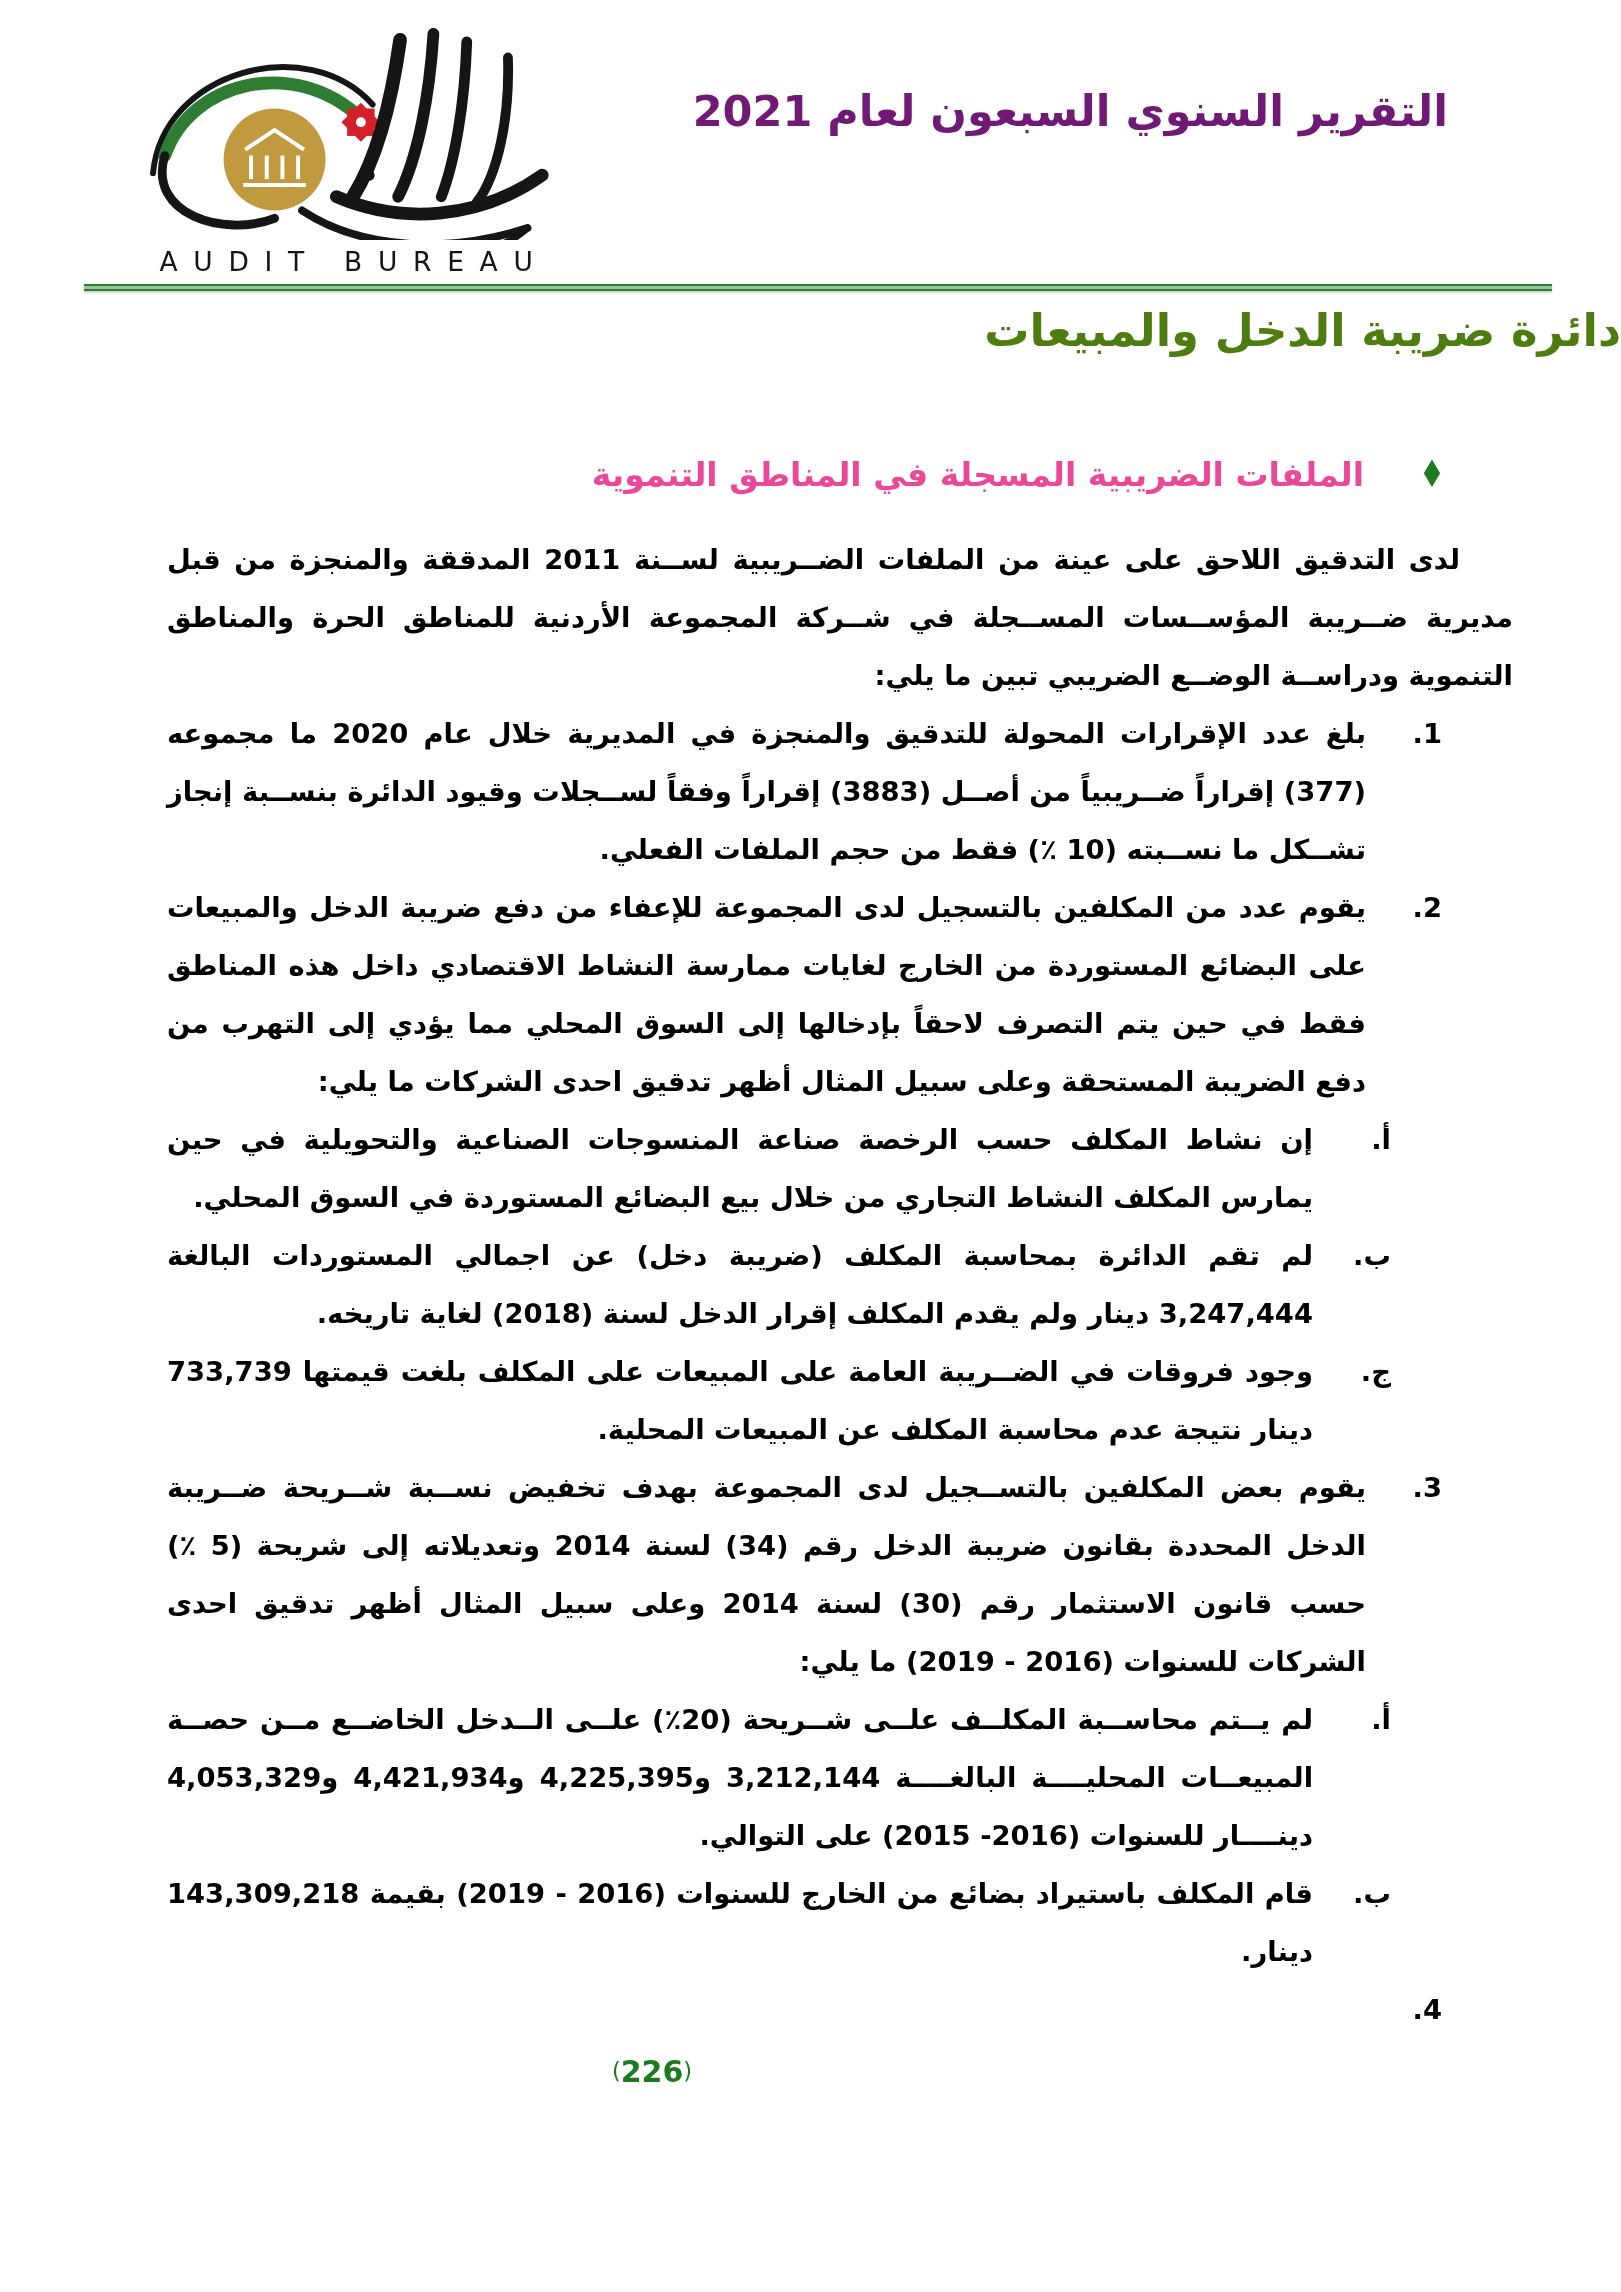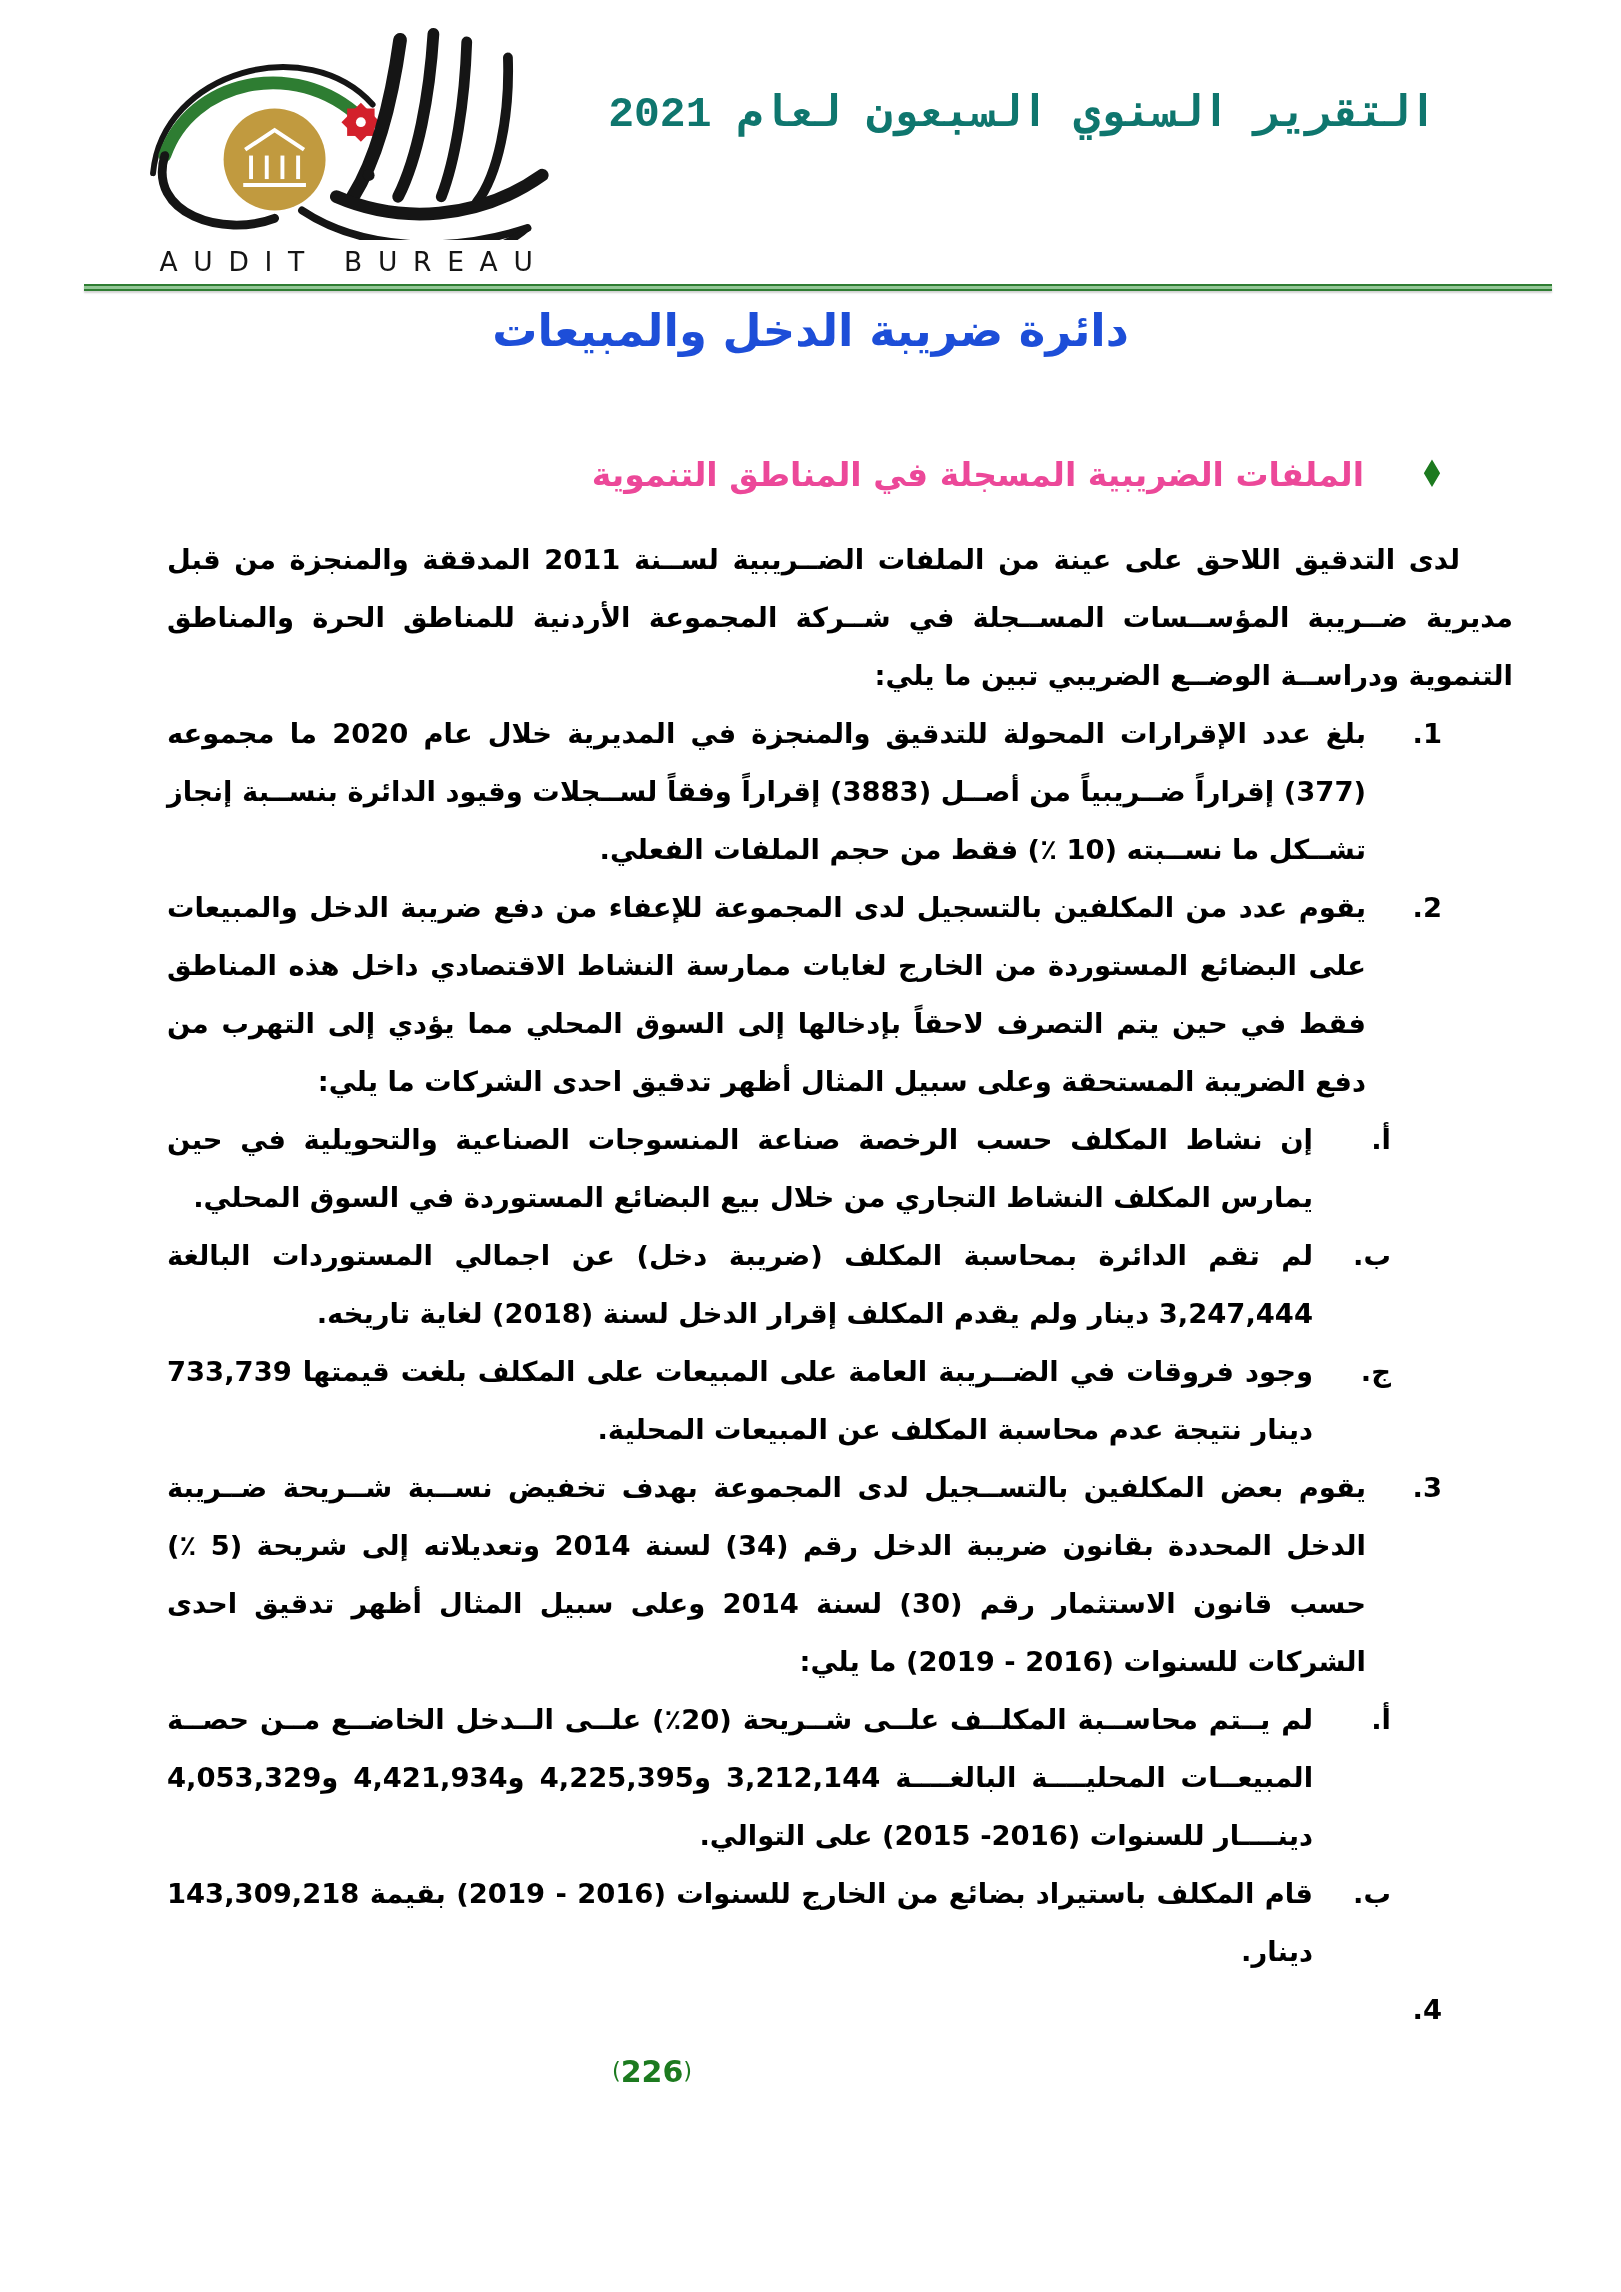--- a/index.html
+++ b/index.html
@@ -9,32 +9,32 @@
     font-family:"DejaVu Sans", sans-serif; color:#000; overflow:hidden;
   }
   
   .logo { position:absolute; left:104px; top:25.5px; width:500px; text-align:center; }
   .logo svg { display:block; margin:0 auto; }
   .logo-caption {
     font-size:26.5px; letter-spacing:15.7px; color:#151515; margin-top:6px;
     font-family:"DejaVu Sans", sans-serif; white-space:nowrap;
   }
   .report-title {
-    position:absolute; top:86px; right:185px; direction:rtl;
-    font-size:43px; font-weight:bold; color:#0f766e; white-space:nowrap;font-family:Liberation Mono, monospace;
+    position:absolute; top:86px; right:173px; direction:rtl;
+    font-size:43px; font-weight:bold; color:#701a75; white-space:nowrap;
   }
   .rule {
     position:absolute; top:284px; left:84px; width:1468px; height:6.9px;
     background:#93c796; border-top:2px solid #2e7d32; border-bottom:2px solid #2e7d32;
     box-shadow:0 2px 2px rgba(0,0,0,0.18);
   }
   
   .doc-title {
-    position:absolute; top:304px; left:0; width:100%; text-align:center;
-    direction:rtl; font-size:45px; font-weight:bold; color:#1d4ed8;
+    position:absolute; top:304px; left:0; width:100%; 
+    direction:rtl; font-size:45px; font-weight:bold; color:#4d7c0f;
   }
   .heading-row {
     position:absolute; top:455px; right:176px; display:flex; direction:rtl;
     align-items:center; gap:55px;
   }
   .diamond { color:#1c7a1f; font-size:29px; line-height:1; transform:scaleY(1.3); }
   .section-title { font-size:33px; font-weight:bold; color:#ec4899; }
   
   .bodytext {
     position:absolute; top:531px; left:167px; right:108px; direction:rtl;

